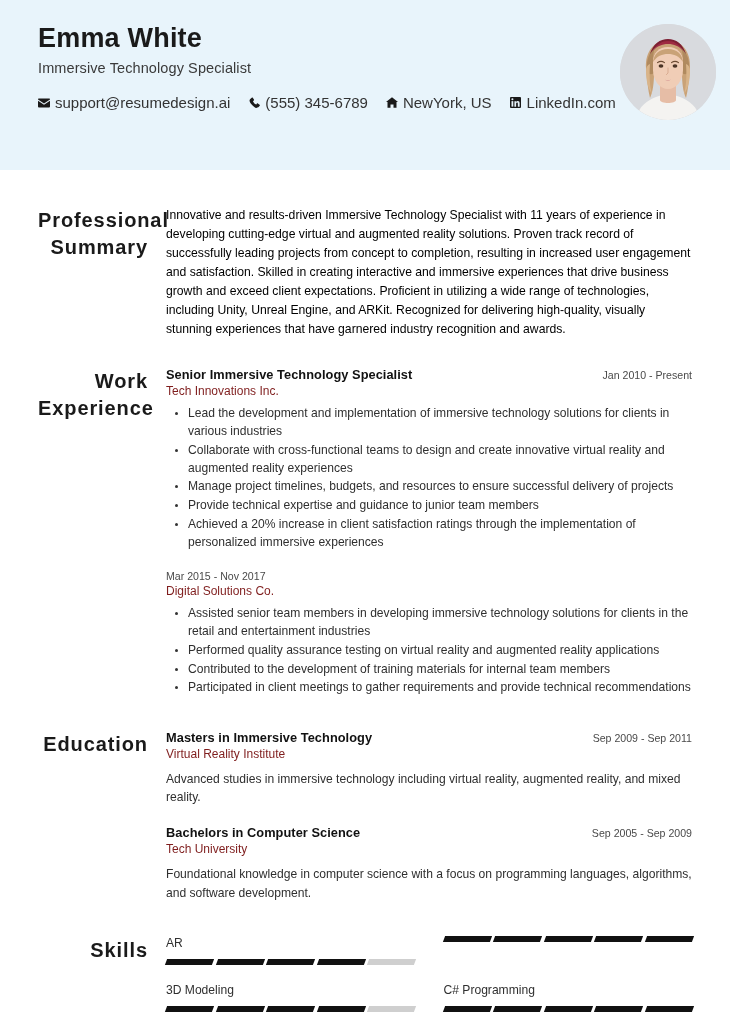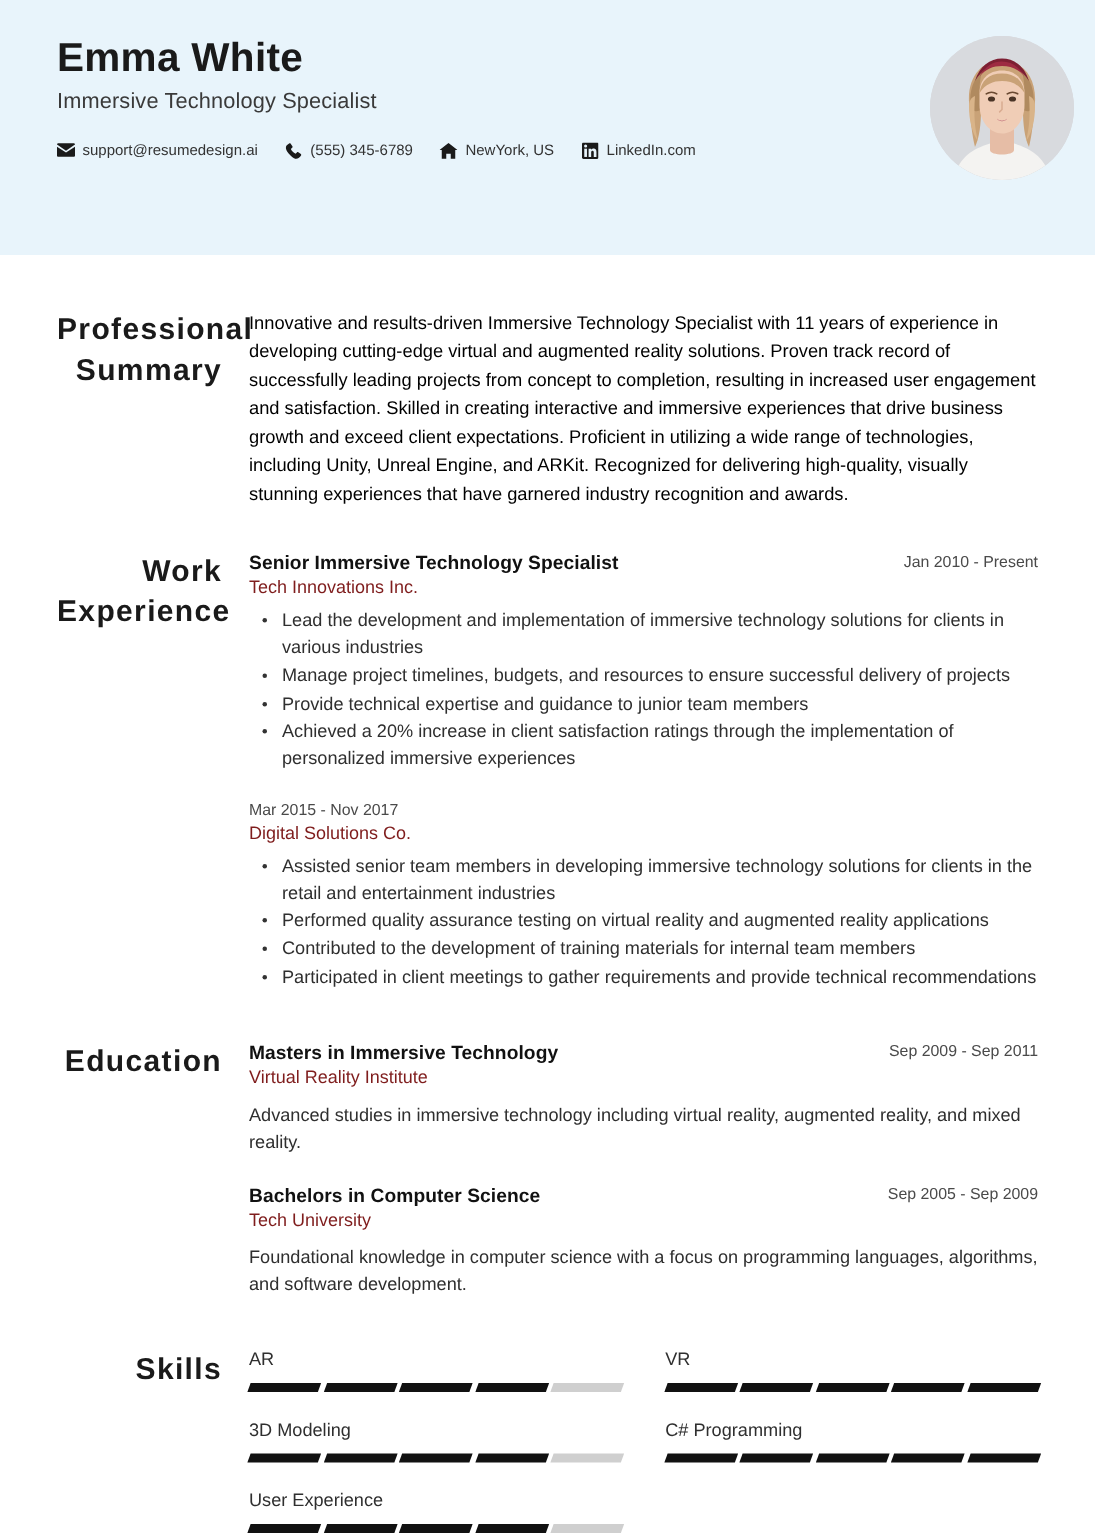--- a/index.html
+++ b/index.html
@@ -35,21 +35,21 @@
   .job-title {
     font-size: 14.5px;
     color: #3a3a3a;
     letter-spacing: .1px;
     margin-bottom: 18px;
   }
   .contacts {
     display: flex;
     align-items: center;
     gap: 18px;
-    font-size: 10px;
+    font-size: 15px;
     color: #333;
   }
   .contact {
     display: flex;
     align-items: center;
     gap: 5px;
     white-space: nowrap;
   }
   .contact .ico {
     display: inline-flex;
@@ -284,20 +284,21 @@
     <div class="sec-body">
 
       <div class="entry">
         <div class="entry-head">
           <div class="entry-title">Senior Immersive Technology Specialist</div>
           <div class="entry-date">Jan 2010 - Present</div>
         </div>
         <div class="entry-org">Tech Innovations Inc.</div>
         <ul class="bullets">
           <li>Lead the development and implementation of immersive technology solutions for clients in various industries</li>
+          <li>Collaborate with cross-functional teams to design and create innovative virtual reality and augmented reality experiences</li>
           <li>Manage project timelines, budgets, and resources to ensure successful delivery of projects</li>
           <li>Provide technical expertise and guidance to junior team members</li>
           <li>Achieved a 20% increase in client satisfaction ratings through the implementation of personalized immersive experiences</li>
         </ul>
       </div>
 
       <div class="entry">
         <div class="entry-head">
           <div class="entry-date">Mar 2015 - Nov 2017</div>
         </div>
@@ -346,21 +347,20 @@
             <div class="skill-name">AR</div>
             <div class="skill-bar">
               <span class="seg on"></span>
               <span class="seg on"></span>
               <span class="seg on"></span>
               <span class="seg on"></span>
               <span class="seg"></span>
             </div>
           </div>
           <div class="skill">
-            <div class="skill-name">VR</div>
             <div class="skill-bar">
               <span class="seg on"></span>
               <span class="seg on"></span>
               <span class="seg on"></span>
               <span class="seg on"></span>
               <span class="seg on"></span>
             </div>
           </div>
           <div class="skill">
             <div class="skill-name">3D Modeling</div>

